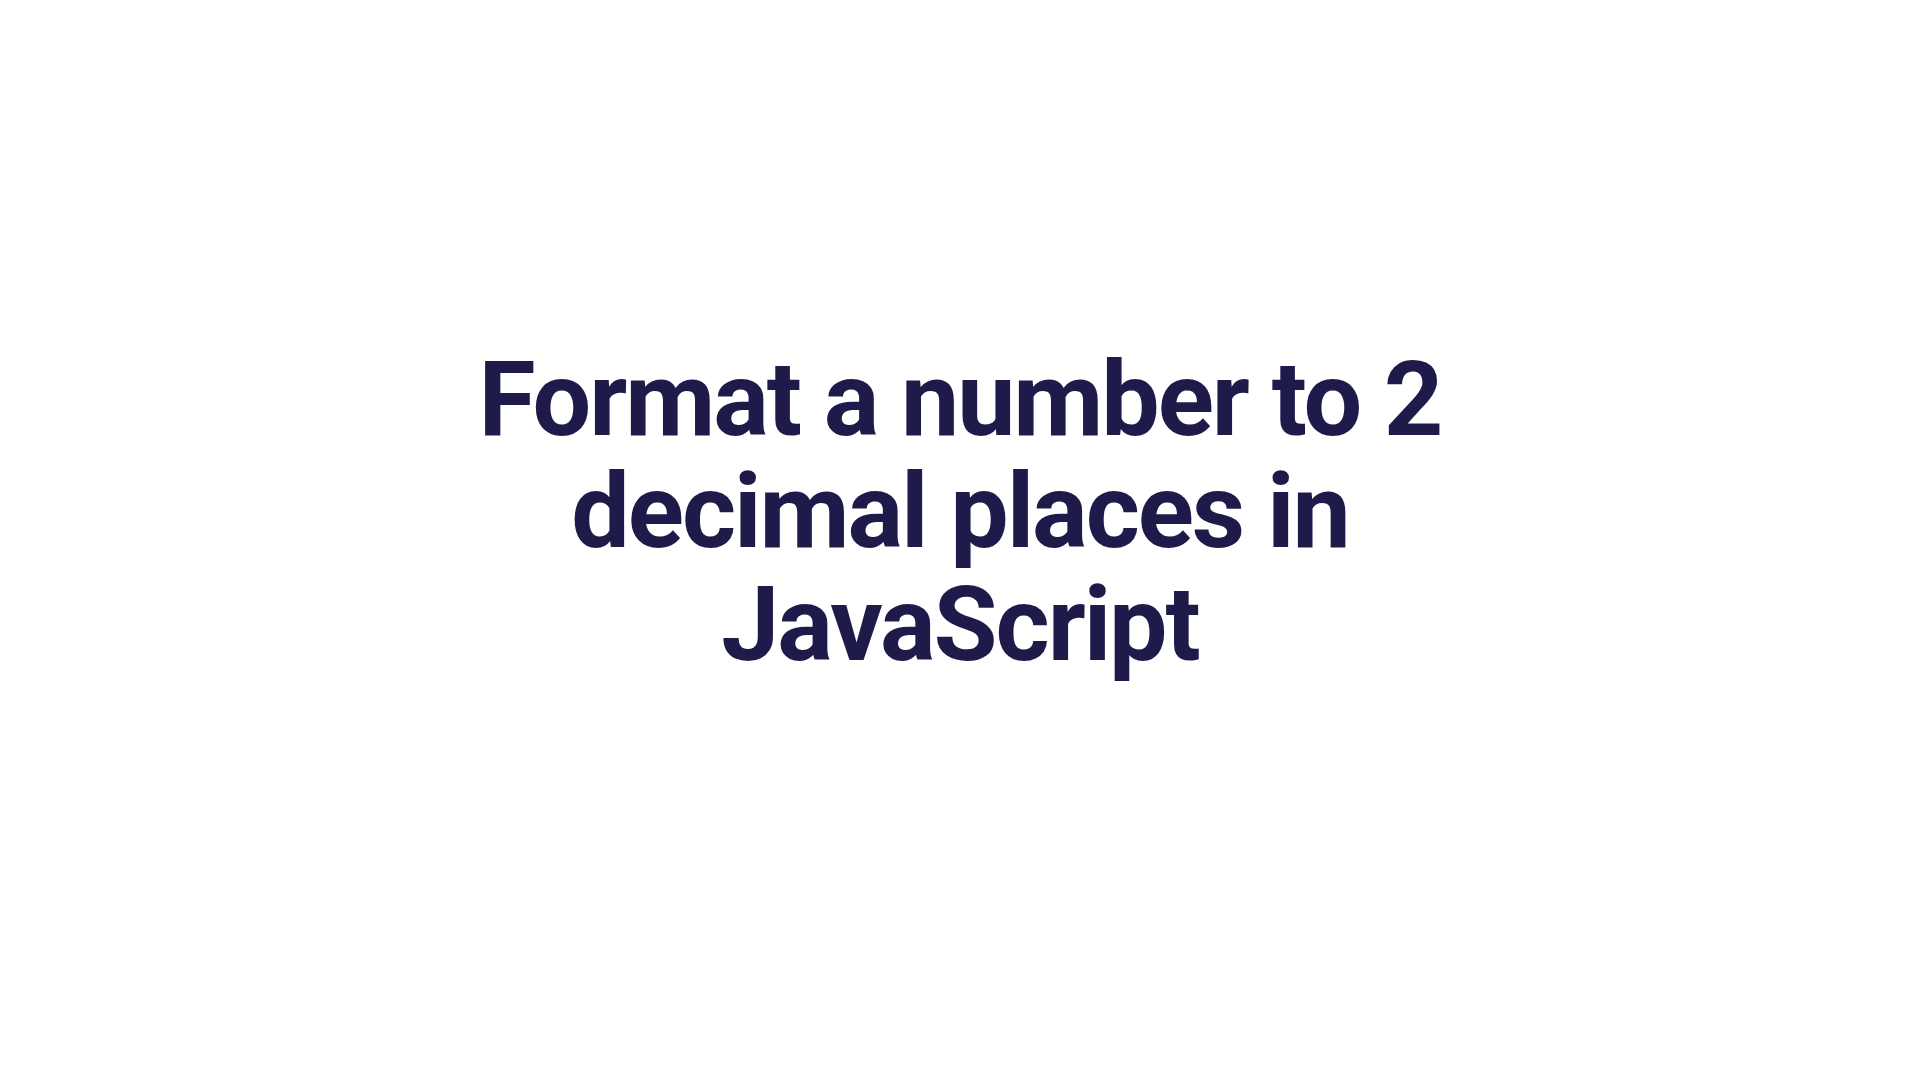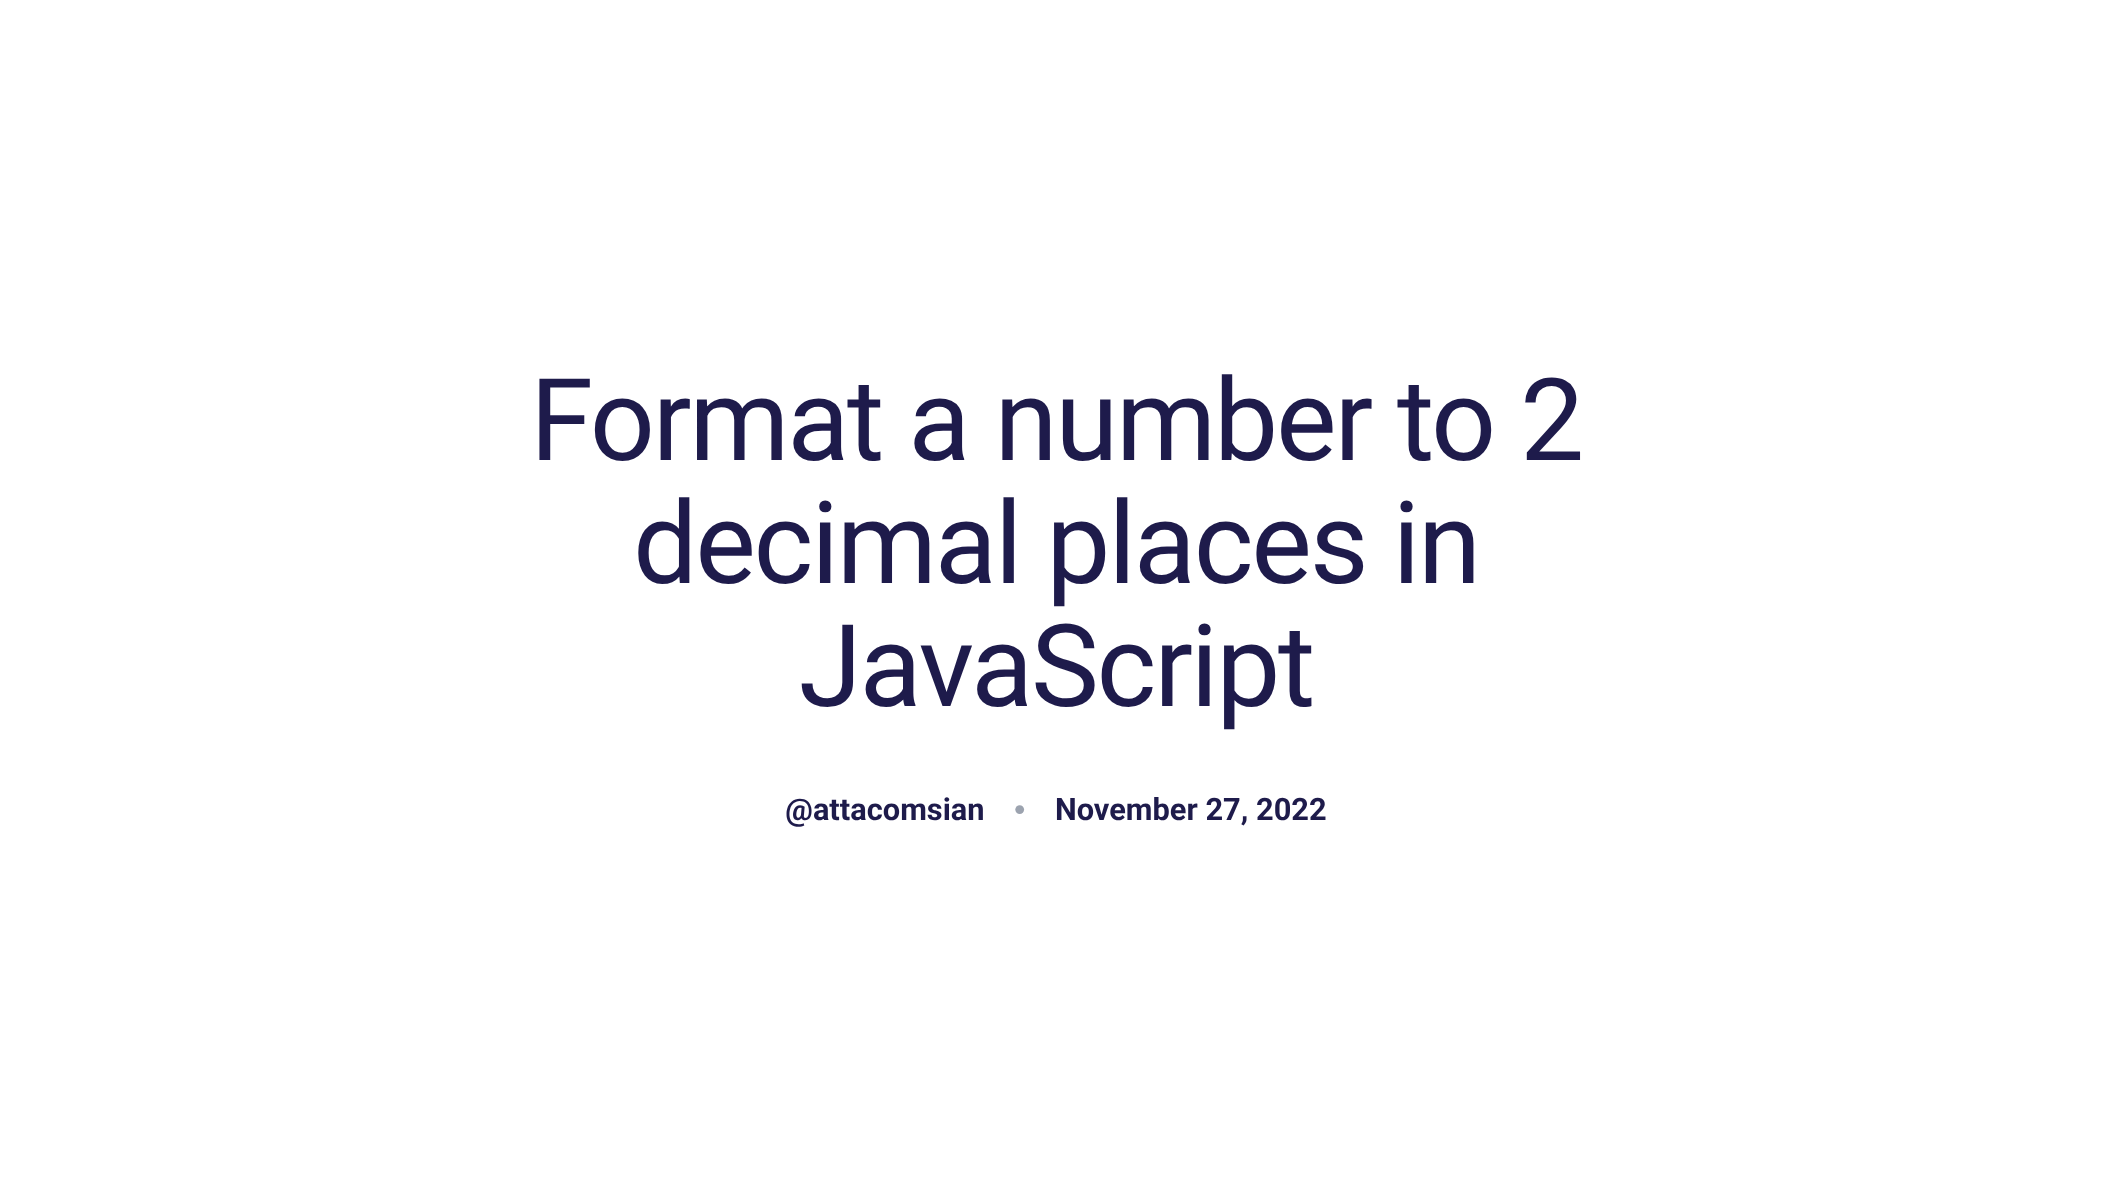--- a/index.html
+++ b/index.html
@@ -19,21 +19,21 @@
       font-family: -apple-system, BlinkMacSystemFont, "Segoe UI", Roboto, "Helvetica Neue", Arial, sans-serif;
     }
     
     .container {
       text-align: center;
       max-width: 1200px;
     }
     
     .title {
       font-size: 104px;
-      font-weight: 400;
+      font-weight: 700;
       color: #1e1b4b;
       line-height: 1.08;
       letter-spacing: -0.02em;
       margin-bottom: 55px;
     }
     
     .meta {
       display: flex;
       justify-content: center;
       align-items: center;
@@ -57,18 +57,13 @@
     
     .date {
       color: #1e1b4b;
     }
   </style>
 </head>
 <body>
 
 <div class="container">
   <h1 class="title">Format a number to 2 decimal places in JavaScript</h1>
-  <div class="meta">
-    <span class="author">@attacomsian</span>
-    <span class="separator"></span>
-    <span class="date">November 27, 2022</span>
-  </div>
 </div>
 
 </body></html>

